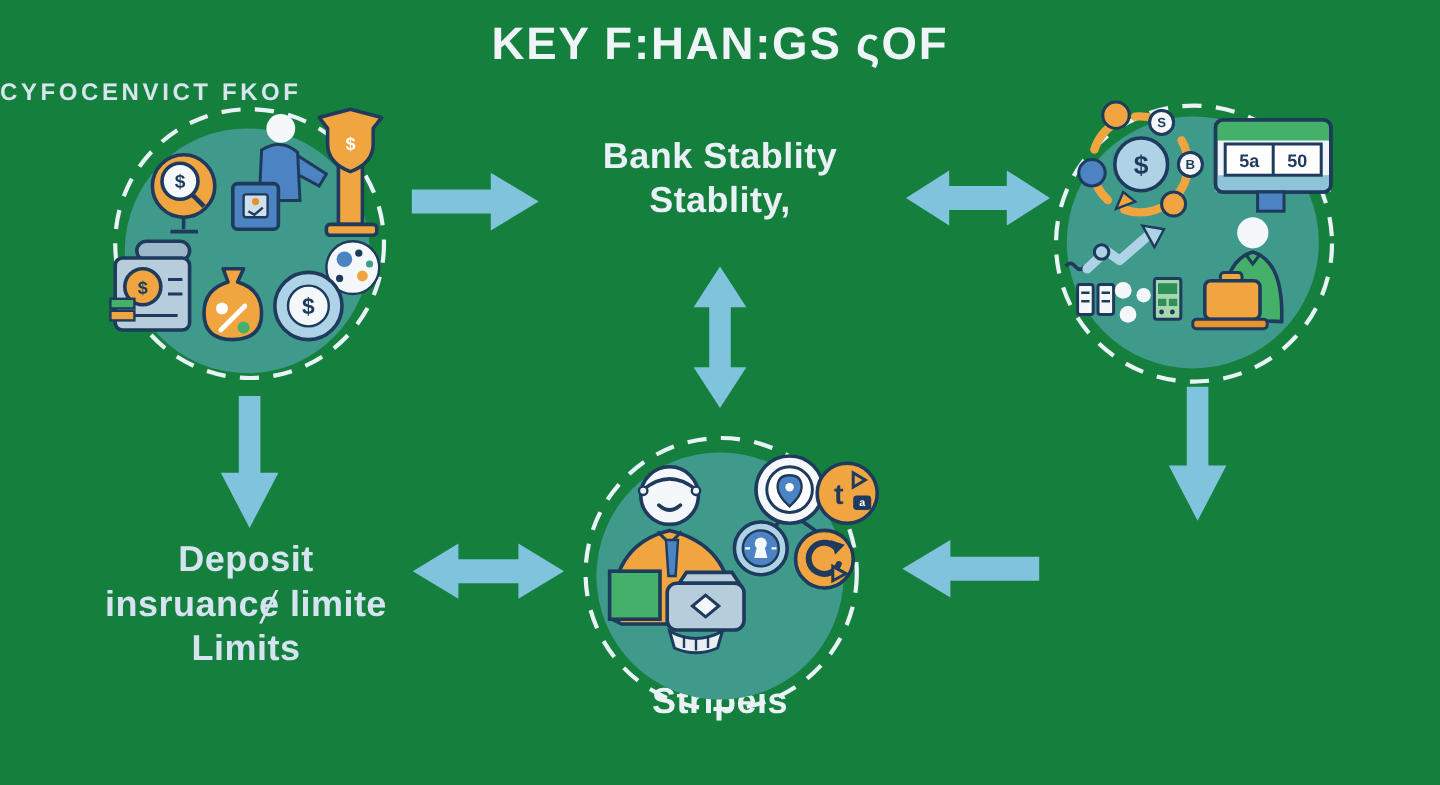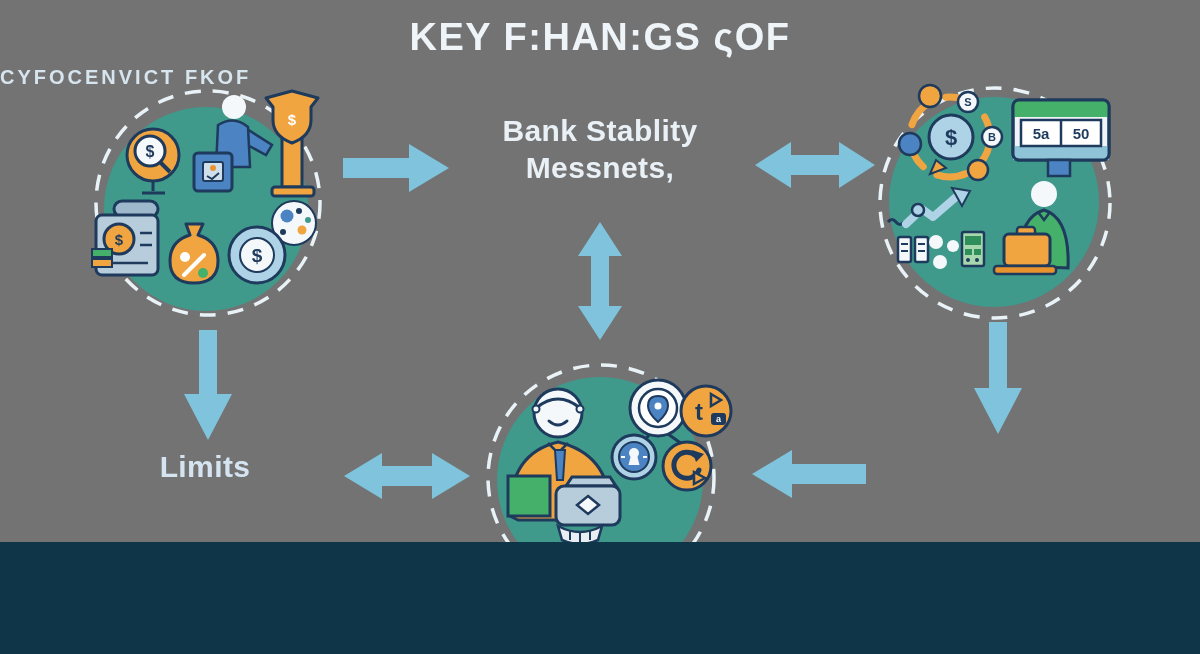--- a/index.html
+++ b/index.html
@@ -1,18 +1,18 @@
 <!DOCTYPE html>
 <html><head>
 <meta charset="utf-8">
 <style>
   html,body { margin:0; padding:0; background:#0e3648; }
   .canvas {
-    position:relative; width:1200px; height:542px;
-    background:#737373; overflow:hidden;
+    position:relative; width:1200px; height:654px;
+    background:#15803d; overflow:hidden;
     font-family:"Liberation Sans", sans-serif;
   }
   .title {
     position:absolute; top:16px; left:0; width:1200px; text-align:center;
     font-size:38px; font-weight:800; letter-spacing:1.5px; color:#eef4f8;
   }
   .subtitle {
     position:absolute; top:66px; left:0; width:1200px; text-align:left;
     font-size:20px; font-weight:700; letter-spacing:3px; color:#d7e5ef;
   }
@@ -32,23 +32,25 @@
 </head>
 <body>
 
 <div class="canvas">
 
   <div class="title">KEY F:HAN:GS ςOF</div>
   <div class="subtitle">CYFOCENVICT FKOF</div>
 
   <div class="node-label" id="label-bank">
     <span>Bank Stablity</span>
-    <span>Messnets,</span>
+    <span>Stablity,</span>
   </div>
   <div class="node-label" id="label-deposit">
+    <span>Deposit</span>
+    <span>insruancɇ limite</span>
     <span>Limits</span>
   </div>
   <div class="node-label" id="label-consumer">
   </div>
   <div class="node-label" id="label-stripeis">
     <span>Stripeis</span>
   </div>
 
   <svg class="abs" style="left:343px;top:142px;" width="108" height="52" viewBox="0 0 108 52">
     <polygon class="arrow" points="0,16 66,16 66,2 106,26 66,50 66,36 0,36"></polygon>

